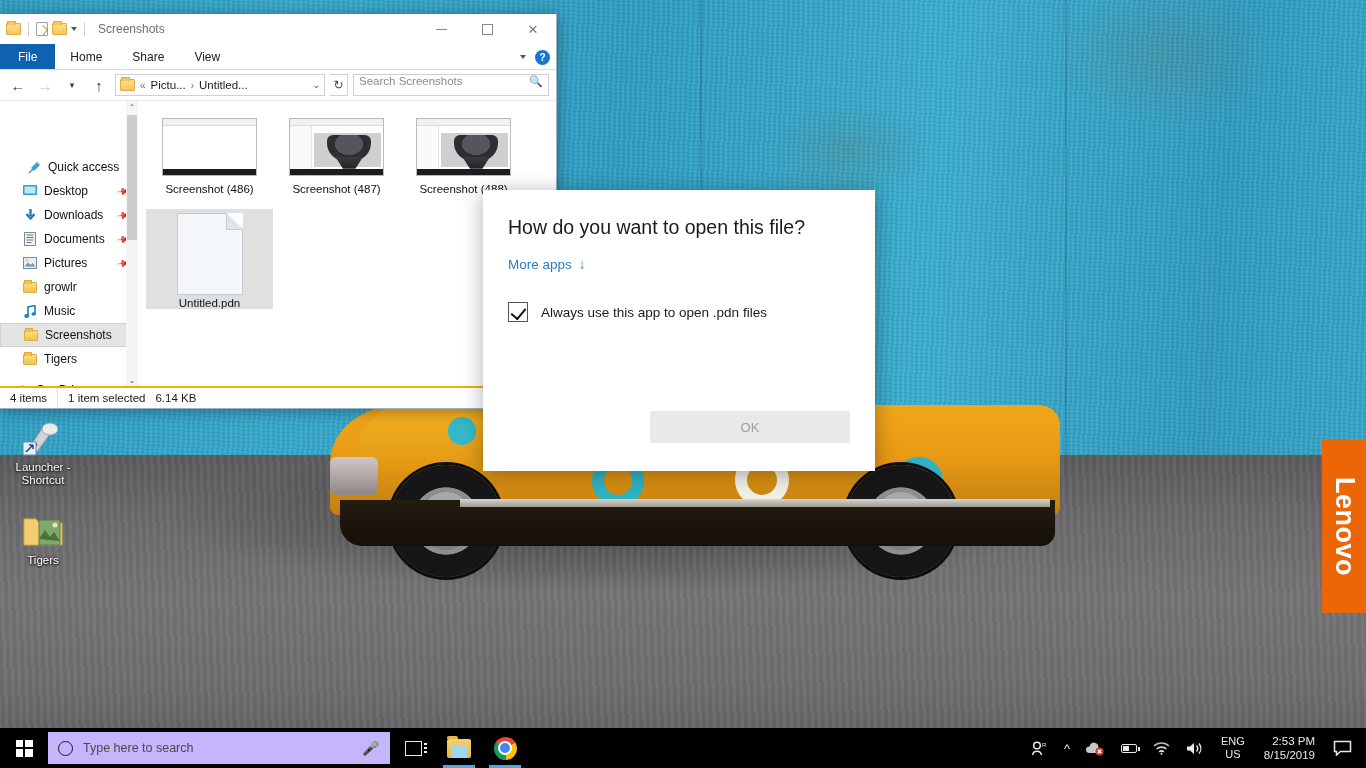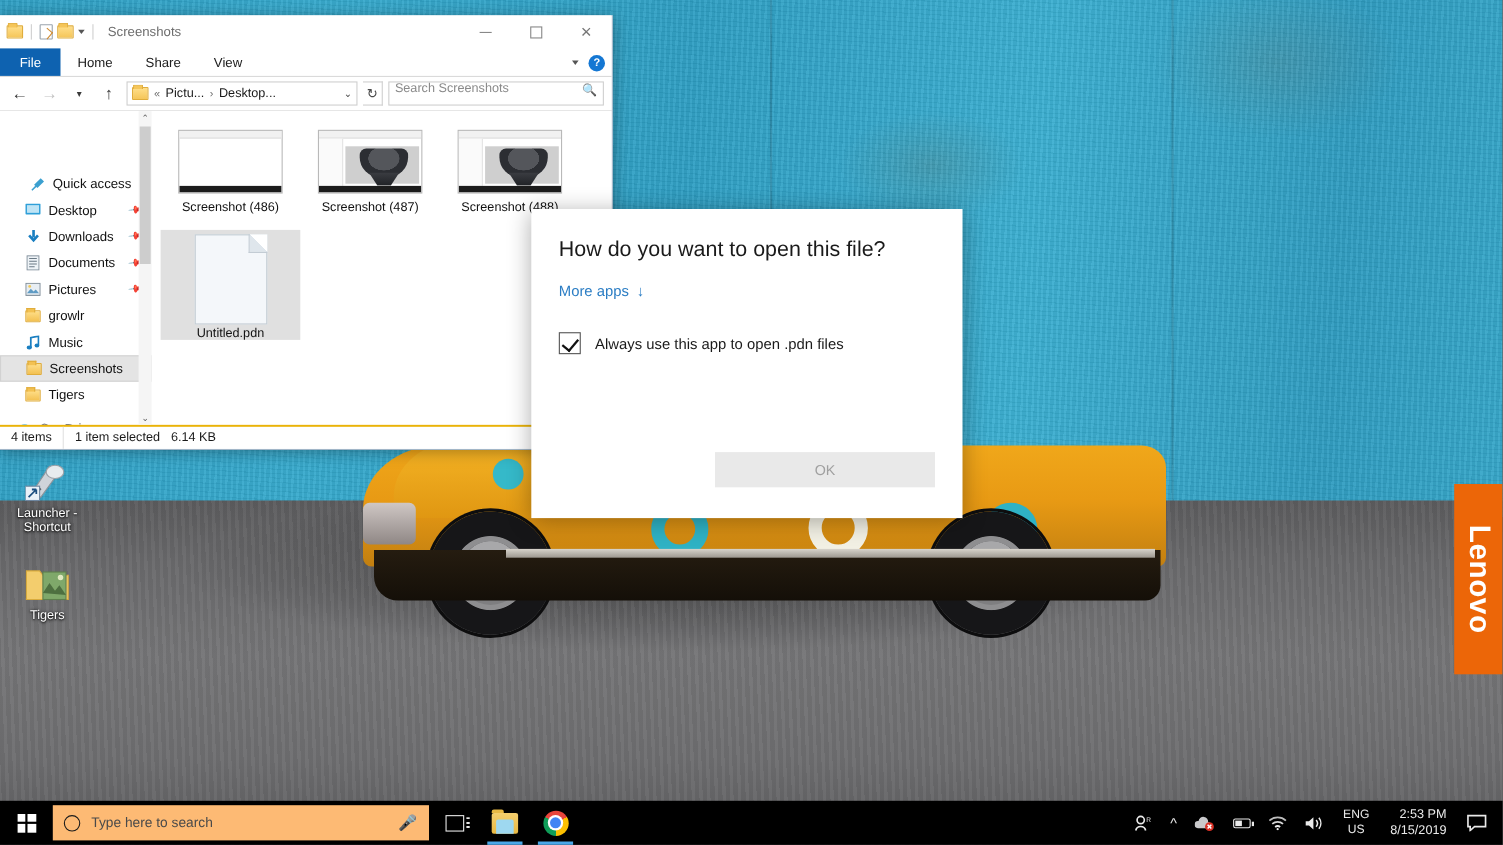--- a/index.html
+++ b/index.html
@@ -231,21 +231,21 @@
 
   
   #taskbar {
     position:absolute; left:0; bottom:0; width:1366px; height:40px;
     background:#000; display:flex; align-items:center;
   }
   .start { width:48px; height:40px; display:flex; align-items:center; justify-content:center; }
   .winlogo { width:17px; height:17px; display:grid; grid-template-columns:1fr 1fr; grid-template-rows:1fr 1fr; gap:2px; }
   .winlogo i { background:#fff; display:block; }
   .tb-search {
-    width:342px; height:32px; background:#fdba74; display:flex; align-items:center; gap:10px; padding:0 10px;
+    width:342px; height:32px; background:#c4b5fd; display:flex; align-items:center; gap:10px; padding:0 10px;
     font-size:12.5px; color:#4a4a4a;
   }
   .circ { width:15px;height:15px;border:1.8px solid #1b1b1b;border-radius:50%; flex:0 0 15px; }
   .mic { margin-left:auto; color:#333; font-size:14px; }
   .tb-btn { width:46px; height:40px; display:flex; align-items:center; justify-content:center; position:relative; }
   .tb-btn.active::after { content:""; position:absolute; left:7px; bottom:0; width:32px; height:3px; background:#4aa8e8; }
   .tv-ico { width:17px;height:15px;border:1.6px solid #e8e8e8; position:relative; }
   .tv-ico::after{content:"";position:absolute;right:-6px;top:1px;width:3px;height:11px;
      background:repeating-linear-gradient(180deg,#e8e8e8 0 2px, transparent 2px 4px);}
   .fe-ico { width:24px;height:19px; background:linear-gradient(180deg,#f4cf6e,#e8b944); border-radius:2px; position:relative; }
@@ -359,21 +359,21 @@
   <div class="addrbar">
     <div class="navbtn">←</div>
     <div class="navbtn dim">→</div>
     <div class="navbtn" style="font-size:9px;">▾</div>
     <div class="navbtn">↑</div>
     <div class="crumbbox">
       <span class="folder-ico"></span>
       <span class="sep">«</span>
       <span>Pictu...</span>
       <span class="sep">›</span>
-      <span>Desktop...</span>
+      <span>Untitled...</span>
       <span class="v">⌄</span>
     </div>
     <div class="refresh">↻</div>
     <div class="searchbox">
       <span>Search Screenshots</span>
       <span class="mag">🔍</span>
     </div>
   </div>
 
   <div class="body-row">

